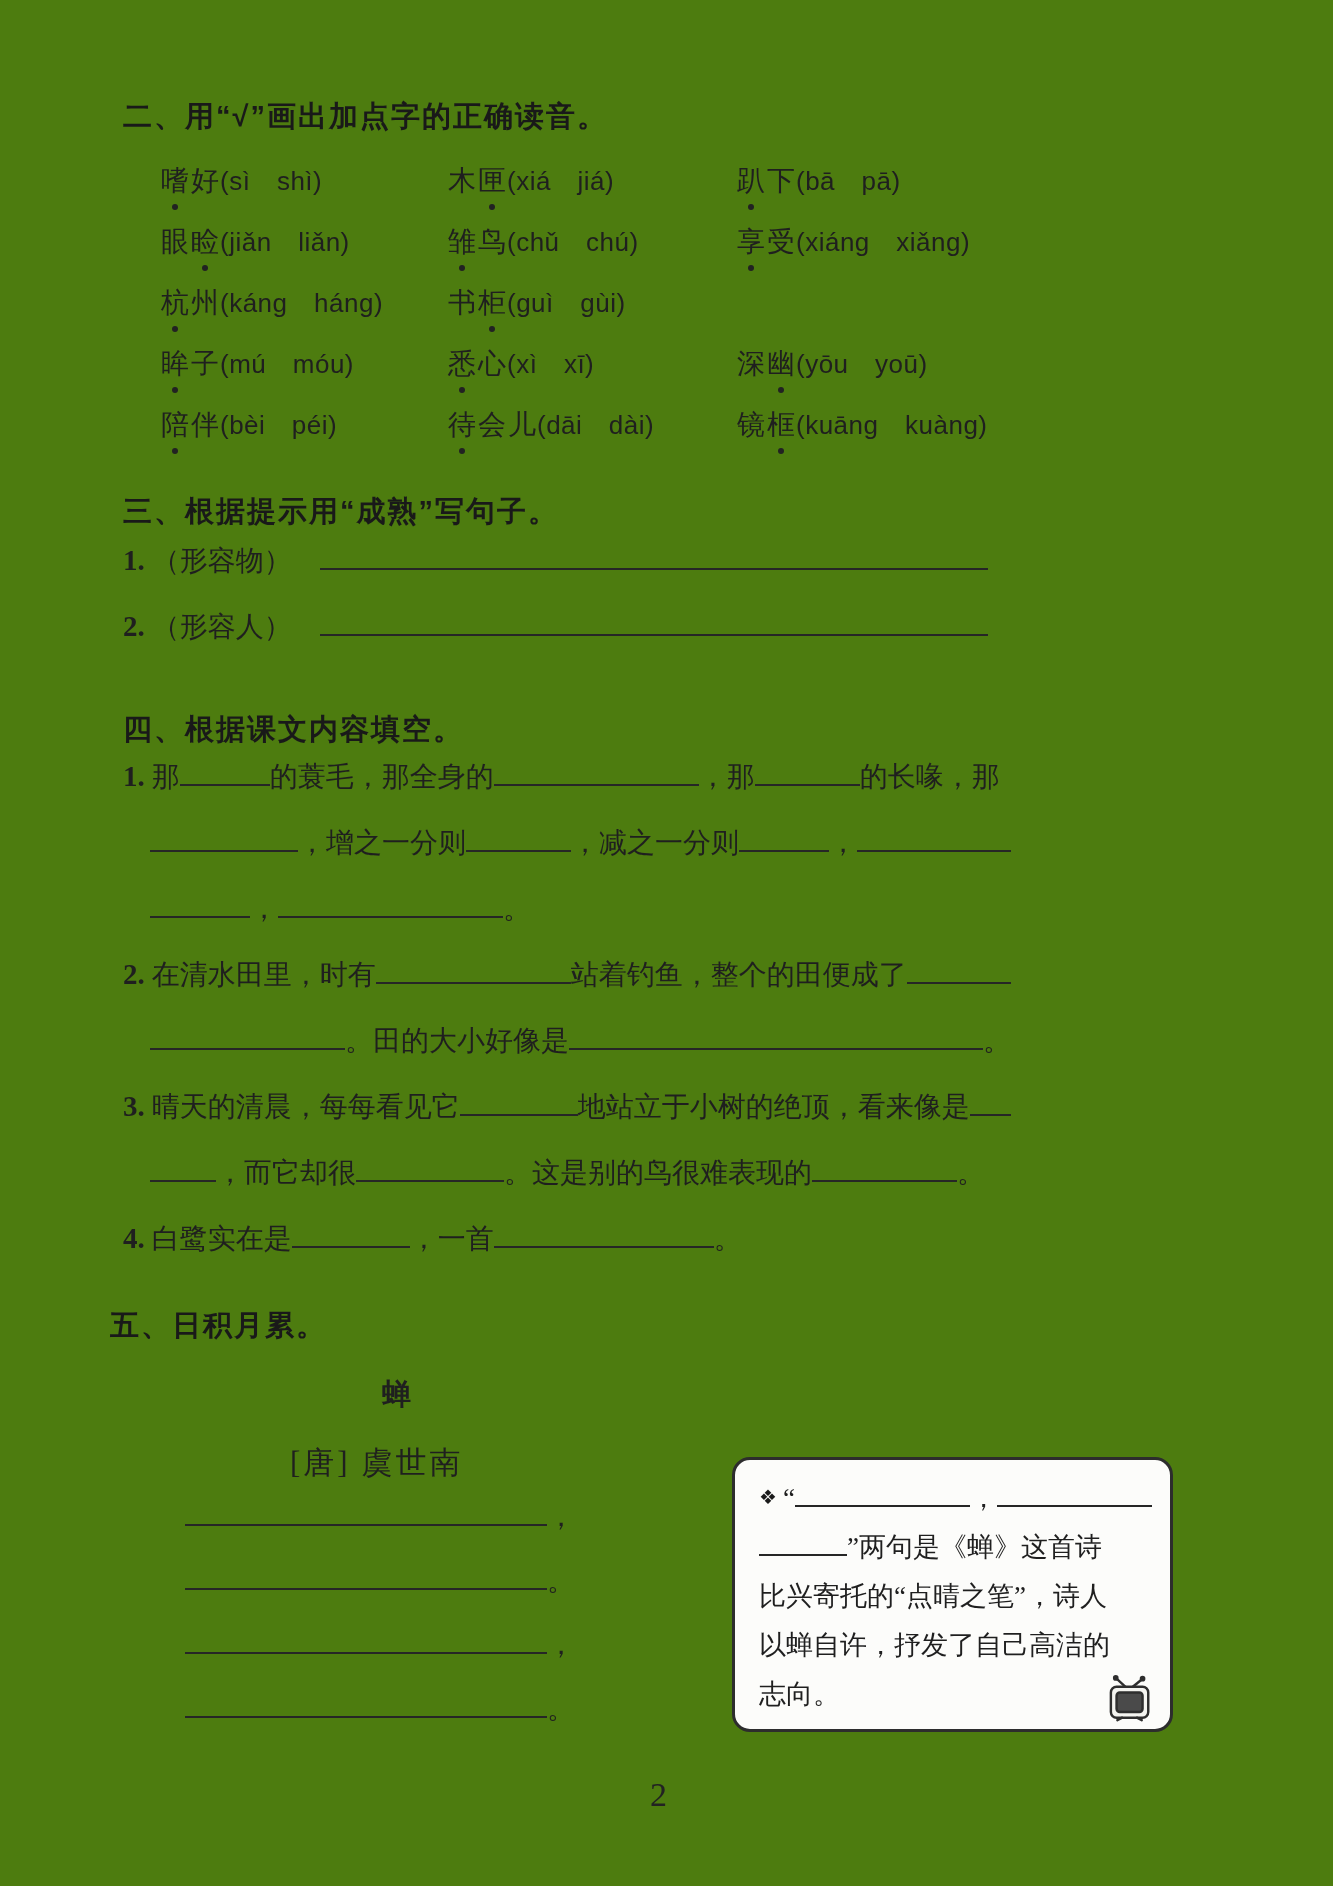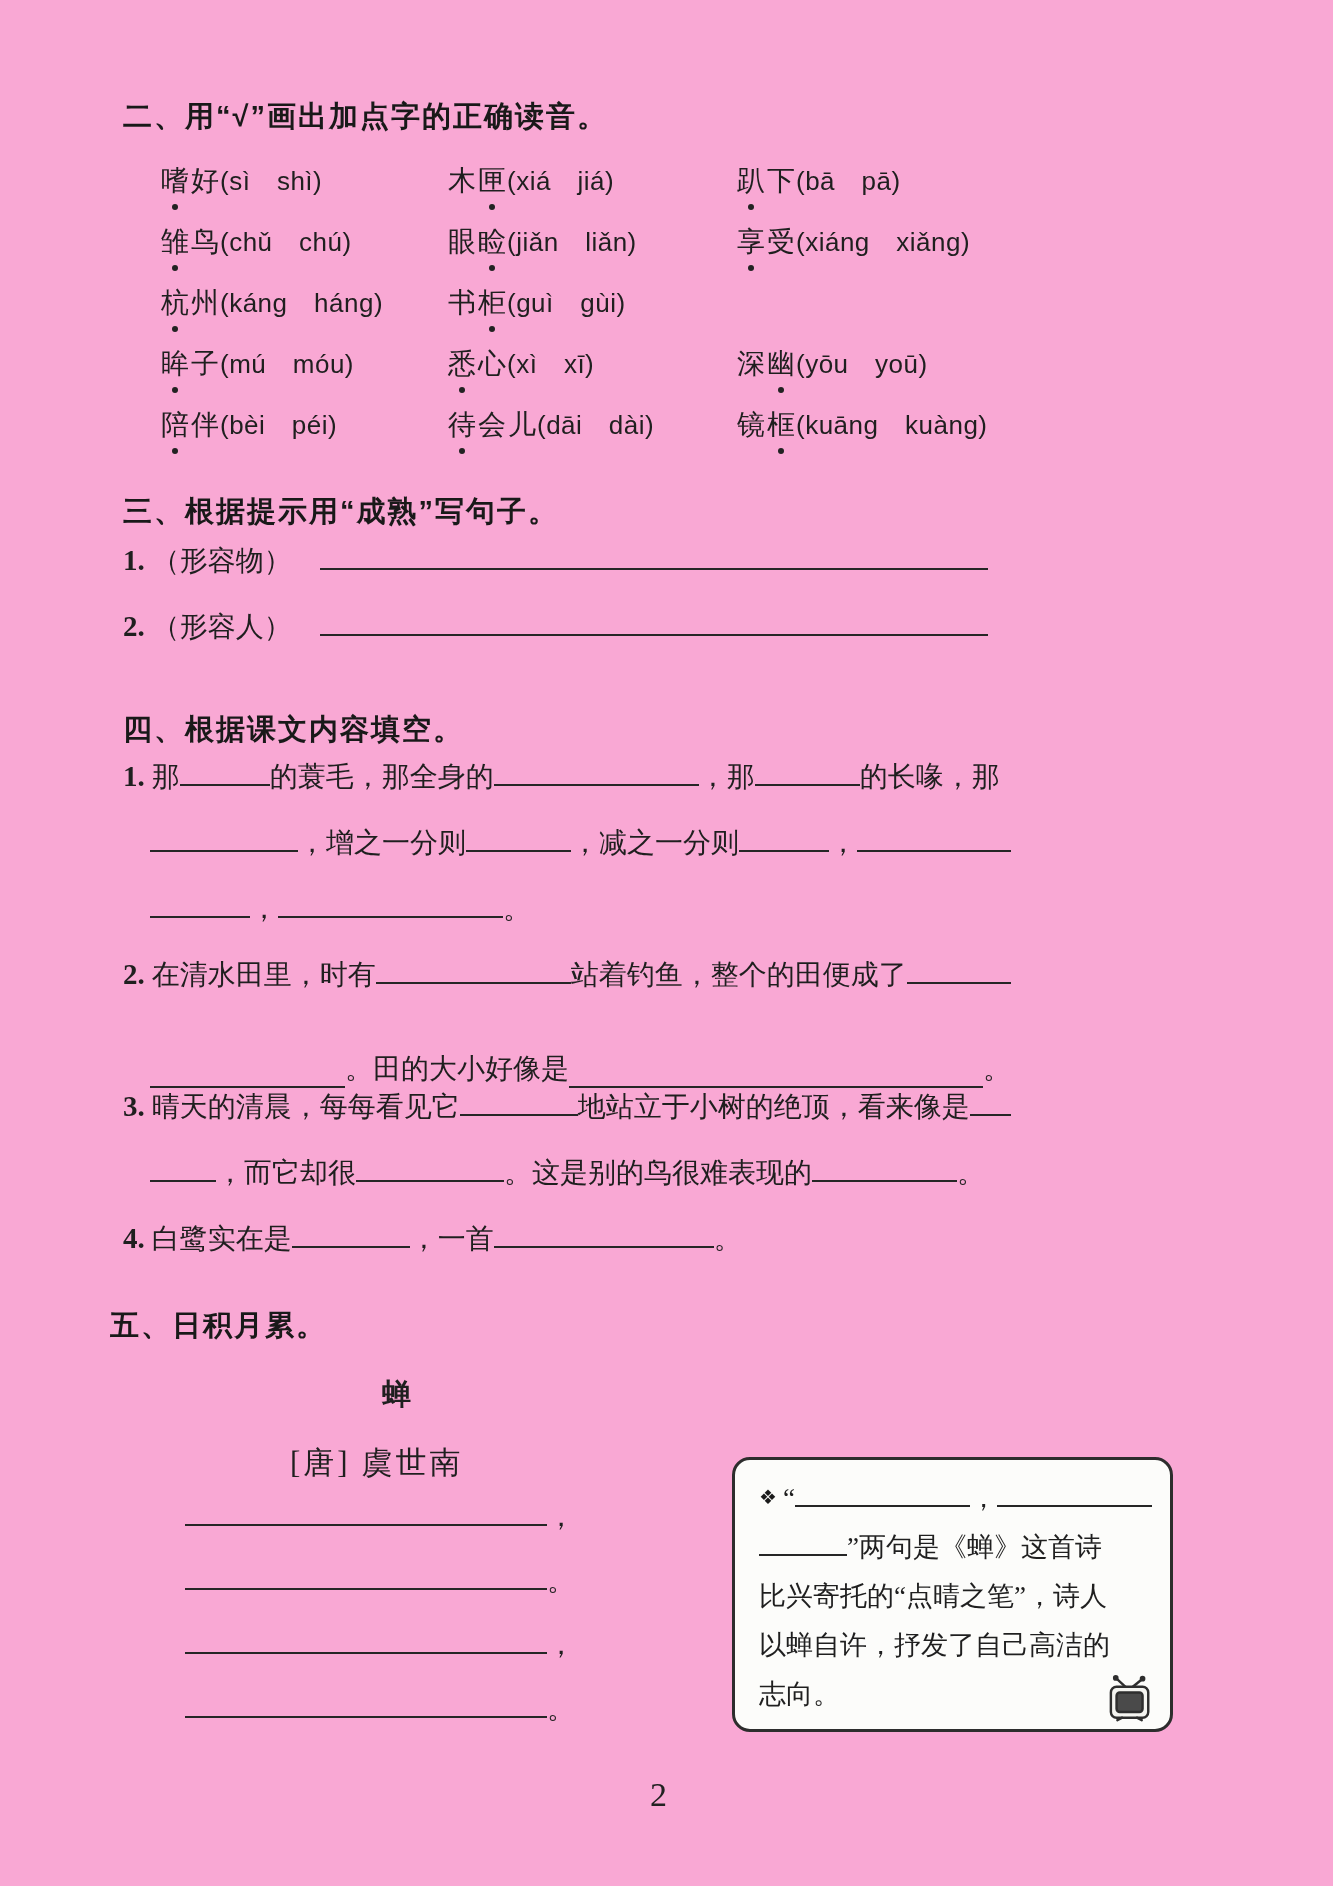--- a/index.html
+++ b/index.html
@@ -1,17 +1,17 @@
 <!DOCTYPE html>
 <html><head>
 <meta charset="utf-8">
 <style>
   html,body{margin:0;padding:0;background:#d9d9d9;}
   .page{
-    position:relative;width:1333px;height:1886px;background:#f9a8d4;
+    position:relative;width:1333px;height:1886px;background:#4d7c0f;
     font-family:"Liberation Serif","DejaVu Serif",serif;color:#1f1f1f;
     overflow:hidden;margin:0 auto;
   }
   .h{
     position:absolute;font-family:"Liberation Sans","DejaVu Sans",sans-serif;
     font-weight:700;font-size:29px;letter-spacing:2px;color:#191919;white-space:nowrap;
   }
   
   .grid{position:absolute;}
   .wrow{display:flex;height:61px;align-items:flex-start;}
@@ -52,22 +52,22 @@
 
   <div class="h" style="left:123px;top:97px">二、用“√”画出加点字的正确读音。</div>
 
   <div class="grid" style="left:160px;top:162px">
       <div class="wrow">
         <div class="wcell"><span class="ch dot">嗜</span><span class="ch">好</span><span class="py">(sì shì)</span></div>
         <div class="wcell"><span class="ch">木</span><span class="ch dot">匣</span><span class="py">(xiá jiá)</span></div>
         <div class="wcell"><span class="ch dot">趴</span><span class="ch">下</span><span class="py">(bā pā)</span></div>
       </div>
       <div class="wrow">
+        <div class="wcell"><span class="ch">眼</span><span class="ch dot">睑</span><span class="py">(jiǎn liǎn)</span></div>
         <div class="wcell"><span class="ch dot">雏</span><span class="ch">鸟</span><span class="py">(chǔ chú)</span></div>
-        <div class="wcell"><span class="ch">眼</span><span class="ch dot">睑</span><span class="py">(jiǎn liǎn)</span></div>
         <div class="wcell"><span class="ch dot">享</span><span class="ch">受</span><span class="py">(xiáng xiǎng)</span></div>
       </div>
       <div class="wrow">
         <div class="wcell"><span class="ch dot">杭</span><span class="ch">州</span><span class="py">(káng háng)</span></div>
         <div class="wcell"><span class="ch">书</span><span class="ch dot">柜</span><span class="py">(guì gùi)</span></div>
       </div>
       <div class="wrow">
         <div class="wcell"><span class="ch dot">眸</span><span class="ch">子</span><span class="py">(mú móu)</span></div>
         <div class="wcell"><span class="ch dot">悉</span><span class="ch">心</span><span class="py">(xì xī)</span></div>
         <div class="wcell"><span class="ch">深</span><span class="ch dot">幽</span><span class="py">(yōu yoū)</span></div>
@@ -122,21 +122,21 @@
         <span class="blank" style="width: 225px;"></span>
         <span class="t">。</span>
       </div>
       <div class="line">
         <span class="num">2.</span>
         <span class="t">在清水田里，时有</span>
         <span class="blank" style="width: 195px;"></span>
         <span class="t">站着钓鱼，整个的田便成了</span>
         <span class="blank fill"></span>
       </div>
-      <div class="line" style="padding-left: 27px; align-items: flex-end;">
+      <div class="line" style="padding-left: 27px;">
         <span class="blank" style="width: 195px;"></span>
         <span class="t">。田的大小好像是</span>
         <span class="blank fill"></span>
         <span class="t">。</span>
       </div>
       <div class="line">
         <span class="num">3.</span>
         <span class="t">晴天的清晨，每每看见它</span>
         <span class="blank" style="width: 118px;"></span>
         <span class="t">地站立于小树的绝顶，看来像是</span>

